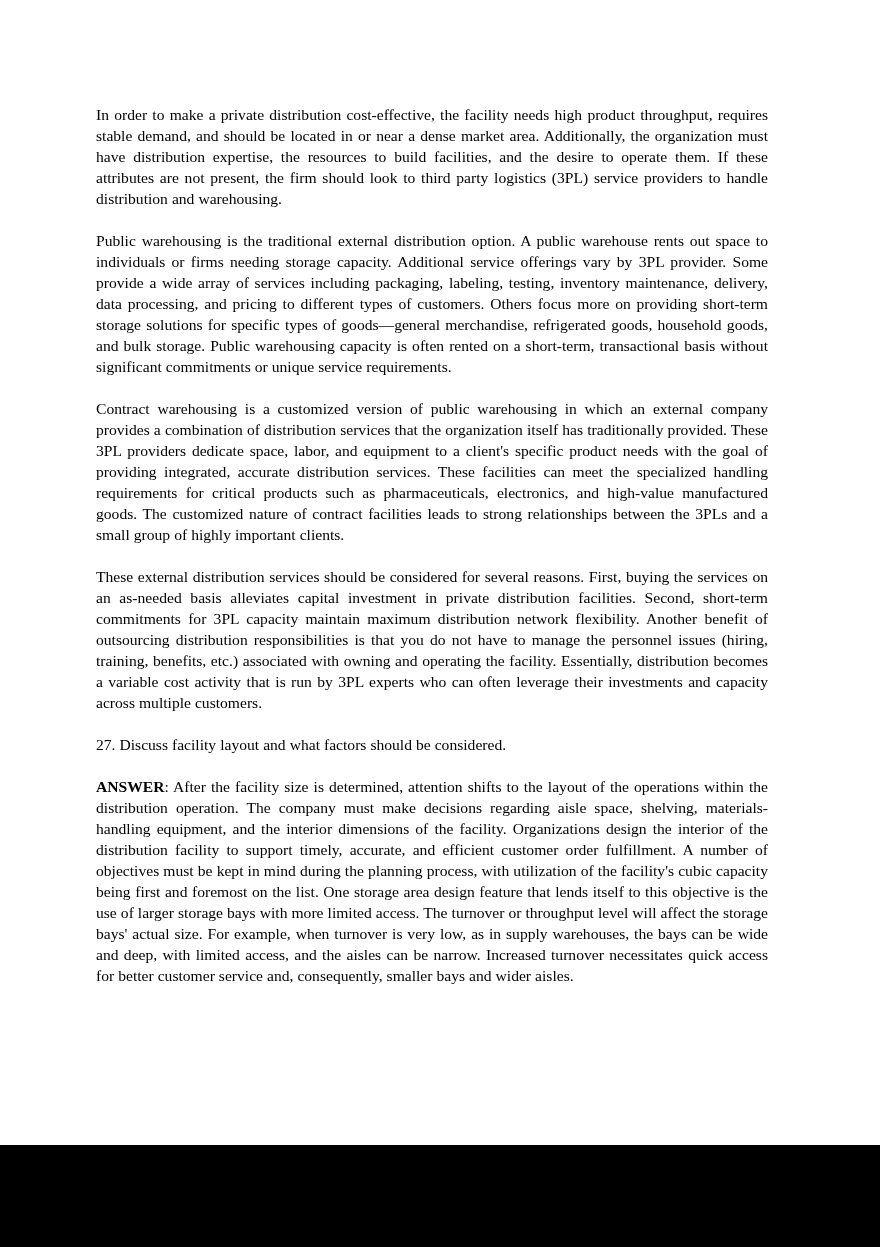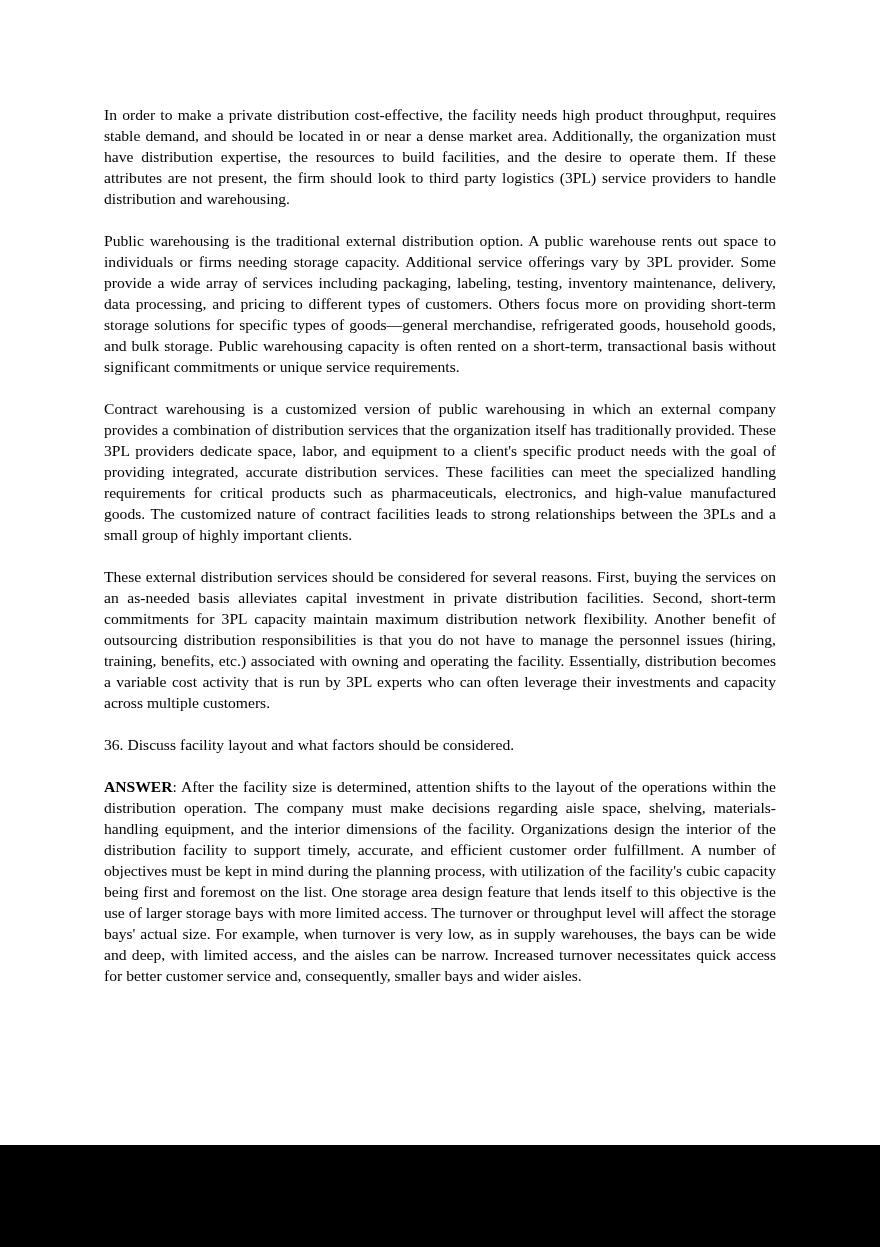--- a/index.html
+++ b/index.html
@@ -20,21 +20,21 @@
     position: absolute;
     left: 0;
     top: 0;
     width: 880px;
     height: 1145px;
     background: #ffffff;
     box-sizing: border-box;
   }
   .content {
     position: absolute;
-    left: 104px;
+    left: 96px;
     top: 104px;
     width: 672px;
   }
   p.para {
     margin: 0 0 21px 0;
     font-size: 15.6px;
     line-height: 21px;
     text-align: justify;
     text-justify: inter-word;
     word-spacing: 0.1px;
@@ -65,20 +65,20 @@
   <div class="content">
 
     <p class="para">In order to make a private distribution cost-effective, the facility needs high product throughput, requires stable demand, and should be located in or near a dense market area. Additionally, the organization must have distribution expertise, the resources to build facilities, and the desire to operate them. If these attributes are not present, the firm should look to third party logistics (3PL) service providers to handle distribution and warehousing.</p>
 
     <p class="para">Public warehousing is the traditional external distribution option. A public warehouse rents out space to individuals or firms needing storage capacity. Additional service offerings vary by 3PL provider. Some provide a wide array of services including packaging, labeling, testing, inventory maintenance, delivery, data processing, and pricing to different types of customers. Others focus more on providing short-term storage solutions for specific types of goods—general merchandise, refrigerated goods, household goods, and bulk storage. Public warehousing capacity is often rented on a short-term, transactional basis without significant commitments or unique service requirements.</p>
 
     <p class="para">Contract warehousing is a customized version of public warehousing in which an external company provides a combination of distribution services that the organization itself has traditionally provided. These 3PL providers dedicate space, labor, and equipment to a client's specific product needs with the goal of providing integrated, accurate distribution services. These facilities can meet the specialized handling requirements for critical products such as pharmaceuticals, electronics, and high-value manufactured goods. The customized nature of contract facilities leads to strong relationships between the 3PLs and a small group of highly important clients.</p>
 
     <p class="para">These external distribution services should be considered for several reasons. First, buying the services on an as-needed basis alleviates capital investment in private distribution facilities. Second, short-term commitments for 3PL capacity maintain maximum distribution network flexibility. Another benefit of outsourcing distribution responsibilities is that you do not have to manage the personnel issues (hiring, training, benefits, etc.) associated with owning and operating the facility. Essentially, distribution becomes a variable cost activity that is run by 3PL experts who can often leverage their investments and capacity across multiple customers.</p>
 
-    <p class="para question">36. Discuss facility layout and what factors should be considered.</p>
+    <p class="para question">27. Discuss facility layout and what factors should be considered.</p>
 
     <p class="para"><span class="answer-label">ANSWER</span><span>: </span><span>After the facility size is determined, attention shifts to the layout of the operations within the distribution operation. The company must make decisions regarding aisle space, shelving, materials-handling equipment, and the interior dimensions of the facility. Organizations design the interior of the distribution facility to support timely, accurate, and efficient customer order fulfillment. A number of objectives must be kept in mind during the planning process, with utilization of the facility's cubic capacity being first and foremost on the list. One storage area design feature that lends itself to this objective is the use of larger storage bays with more limited access. The turnover or throughput level will affect the storage bays' actual size. For example, when turnover is very low, as in supply warehouses, the bays can be wide and deep, with limited access, and the aisles can be narrow. Increased turnover necessitates quick access for better customer service and, consequently, smaller bays and wider aisles.</span></p>
 
   </div>
 </div>
 
 <div class="black-bar"></div>
 
 </body></html>

